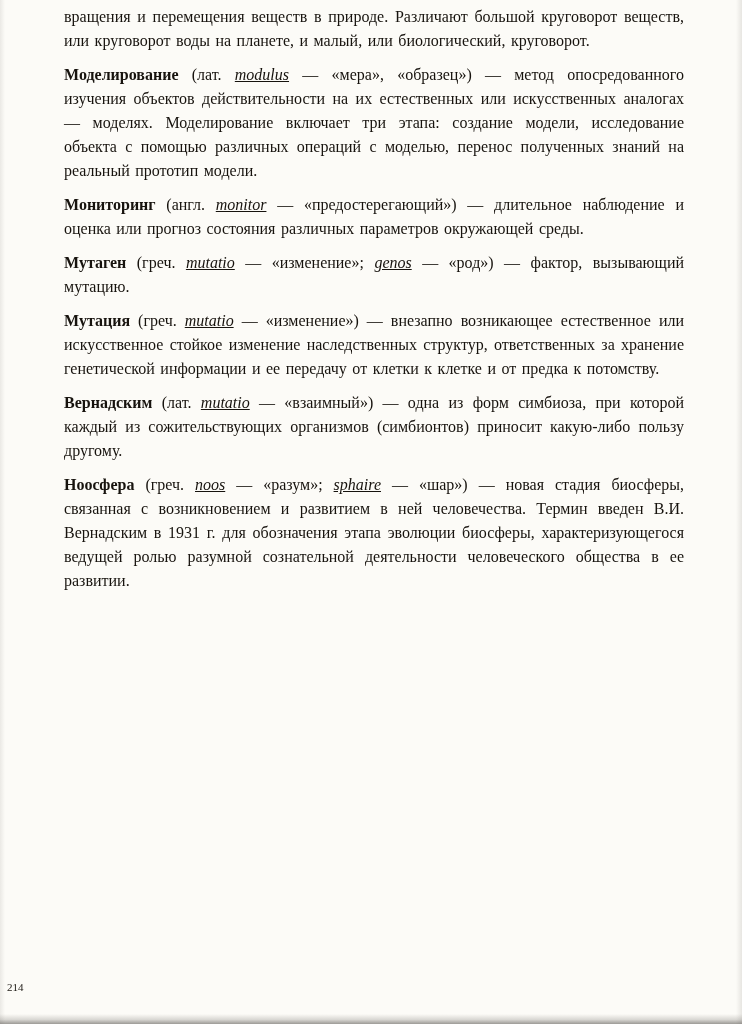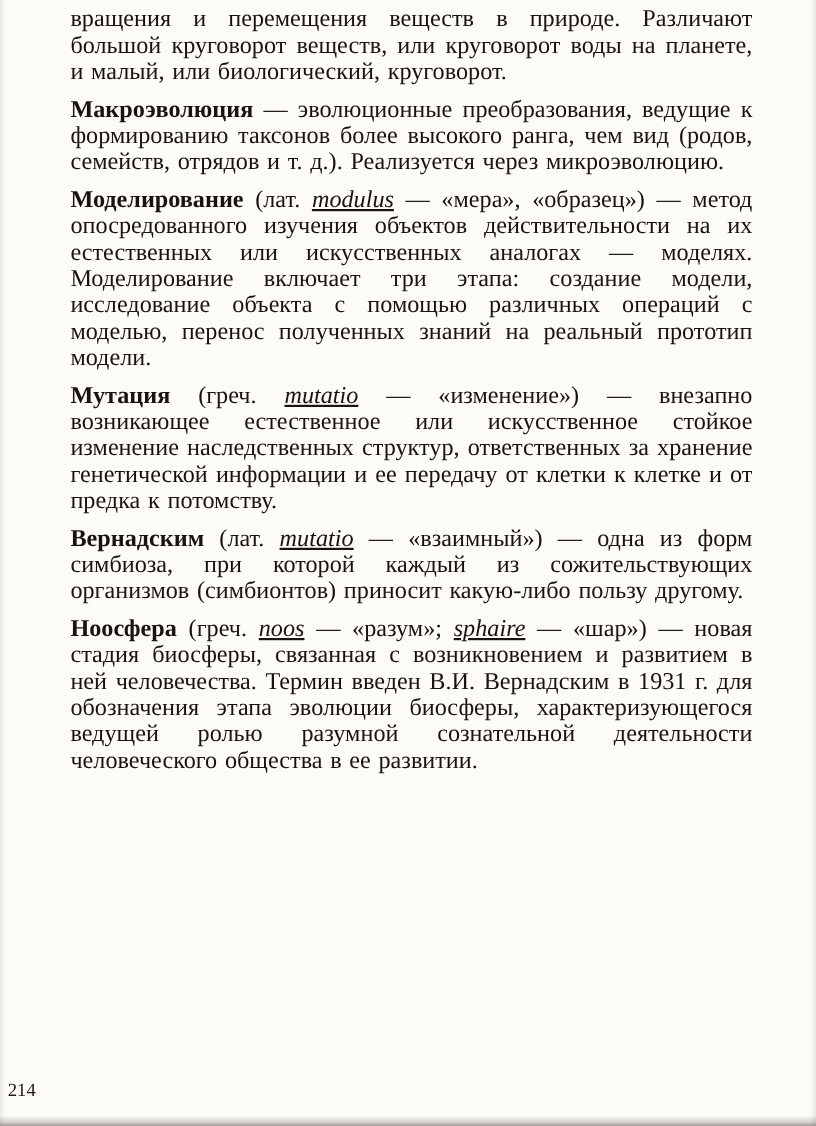--- a/index.html
+++ b/index.html
@@ -18,41 +18,41 @@
   .page {
     position: absolute;
     inset: 0;
   }
   .content {
     position: absolute;
     left: 64px;
     right: 58px;
     top: 5px;
     text-align: justify;
-    font-size: 22px;
+    font-size: 16px;
     line-height: 24px;
     word-spacing: 1.5px;
     hyphens: auto;
     -webkit-hyphens: auto;
   }
   p.entry {
     margin: 0 0 10px 0;
   }
   .term {
     font-weight: bold;
   }
   .latin {
     font-style: italic;
     text-decoration: underline;
   }
   .page-number {
     position: absolute;
     left: 7px;
     top: 981px;
-    font-size: 17px;
+    font-size: 11px;
     color: #1c1813;
   }
   .scan-shadow-bottom {
     position: absolute;
     left: 0;
     right: 0;
     bottom: 0;
     height: 10px;
     background: linear-gradient(to bottom, rgba(0,0,0,0) 0%, rgba(60,55,50,0.18) 55%, rgba(40,36,32,0.45) 100%);
     pointer-events: none;
@@ -75,22 +75,23 @@
     background: linear-gradient(to left, rgba(0,0,0,0) 0%, rgba(80,75,70,0.10) 100%);
     pointer-events: none;
   }
 </style>
 </head>
 <body>
 
 <div class="page">
   <div class="content" lang="ru">
       <p class="entry"><span>вращения и перемещения веществ в природе. Различают большой круговорот веществ, или круговорот воды на планете, и малый, или биологический, круговорот.</span></p>
-      <p class="entry"><span class="term">Макроэволюция</span><span> — эволюционные преобразования, ведущие к формированию таксонов более высокого ранга, чем вид (родов, семейств, отрядов и т. д.). Реализуется через микроэволюцию.</span></p>
       <p class="entry"><span class="term">Моделирование</span><span> (лат. </span><span class="latin">modulus</span><span> — «мера», «образец») — метод опосредованного изучения объектов действительности на их естественных или искусственных аналогах — моделях. Моделирование включает три этапа: создание модели, исследование объекта с помощью различных операций с моделью, перенос полученных знаний на реальный прототип модели.</span></p>
+      <p class="entry"><span class="term">Мониторинг</span><span> (англ. </span><span class="latin">monitor</span><span> — «предостерегающий») — длительное наблюдение и оценка или прогноз состояния различных параметров окружающей среды.</span></p>
+      <p class="entry"><span class="term">Мутаген</span><span> (греч. </span><span class="latin">mutatio</span><span> — «изменение»; </span><span class="latin">genos</span><span> — «род») — фактор, вызывающий мутацию.</span></p>
       <p class="entry"><span class="term">Мутация</span><span> (греч. </span><span class="latin">mutatio</span><span> — «изменение») — внезапно возникающее естественное или искусственное стойкое изменение наследственных структур, ответственных за хранение генетической информации и ее передачу от клетки к клетке и от предка к потомству.</span></p>
       <p class="entry"><span class="term">Вернадским</span><span> (лат. </span><span class="latin">mutatio</span><span> — «взаимный») — одна из форм симбиоза, при которой каждый из сожительствующих организмов (симбионтов) приносит какую-либо пользу другому.</span></p>
       <p class="entry"><span class="term">Ноосфера</span><span> (греч. </span><span class="latin">noos</span><span> — «разум»; </span><span class="latin">sphaire</span><span> — «шар») — новая стадия биосферы, связанная с возникновением и развитием в ней человечества. Термин введен В.И. Вернадским в 1931 г. для обозначения этапа эволюции биосферы, характеризующегося ведущей ролью разумной сознательной деятельности человеческого общества в ее развитии.</span></p>
     </div>
   <div class="page-number">214</div>
   <div class="scan-shadow-bottom"></div>
   <div class="scan-shadow-right"></div>
   <div class="scan-shadow-left"></div>
 </div>
 

